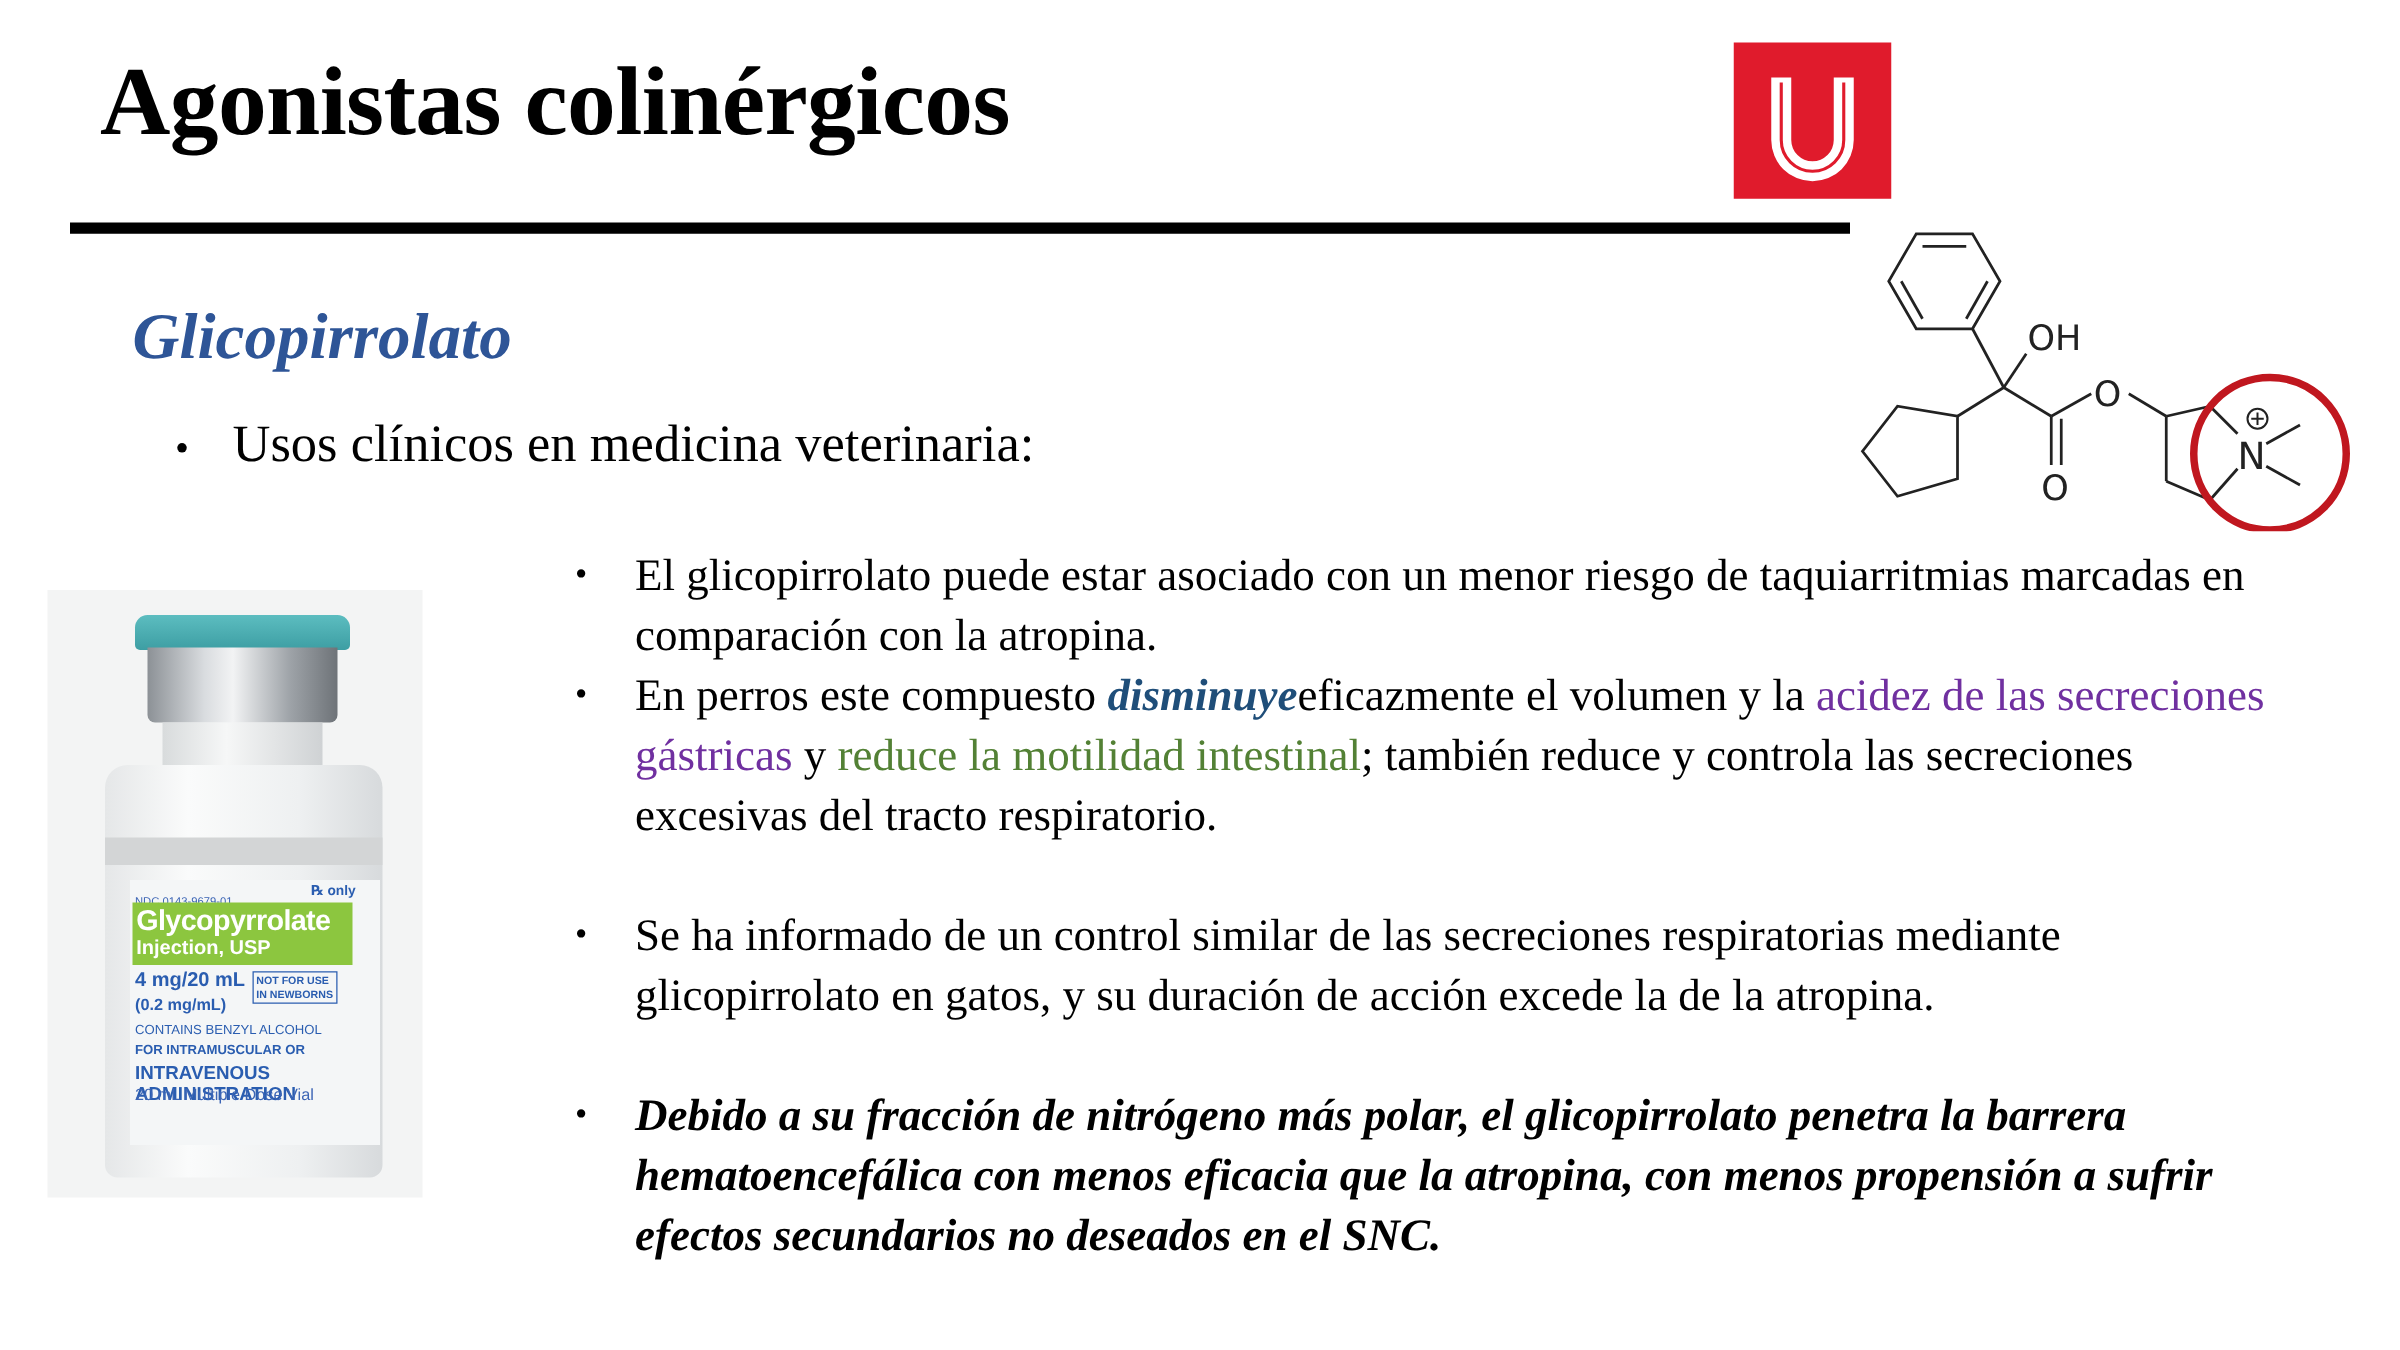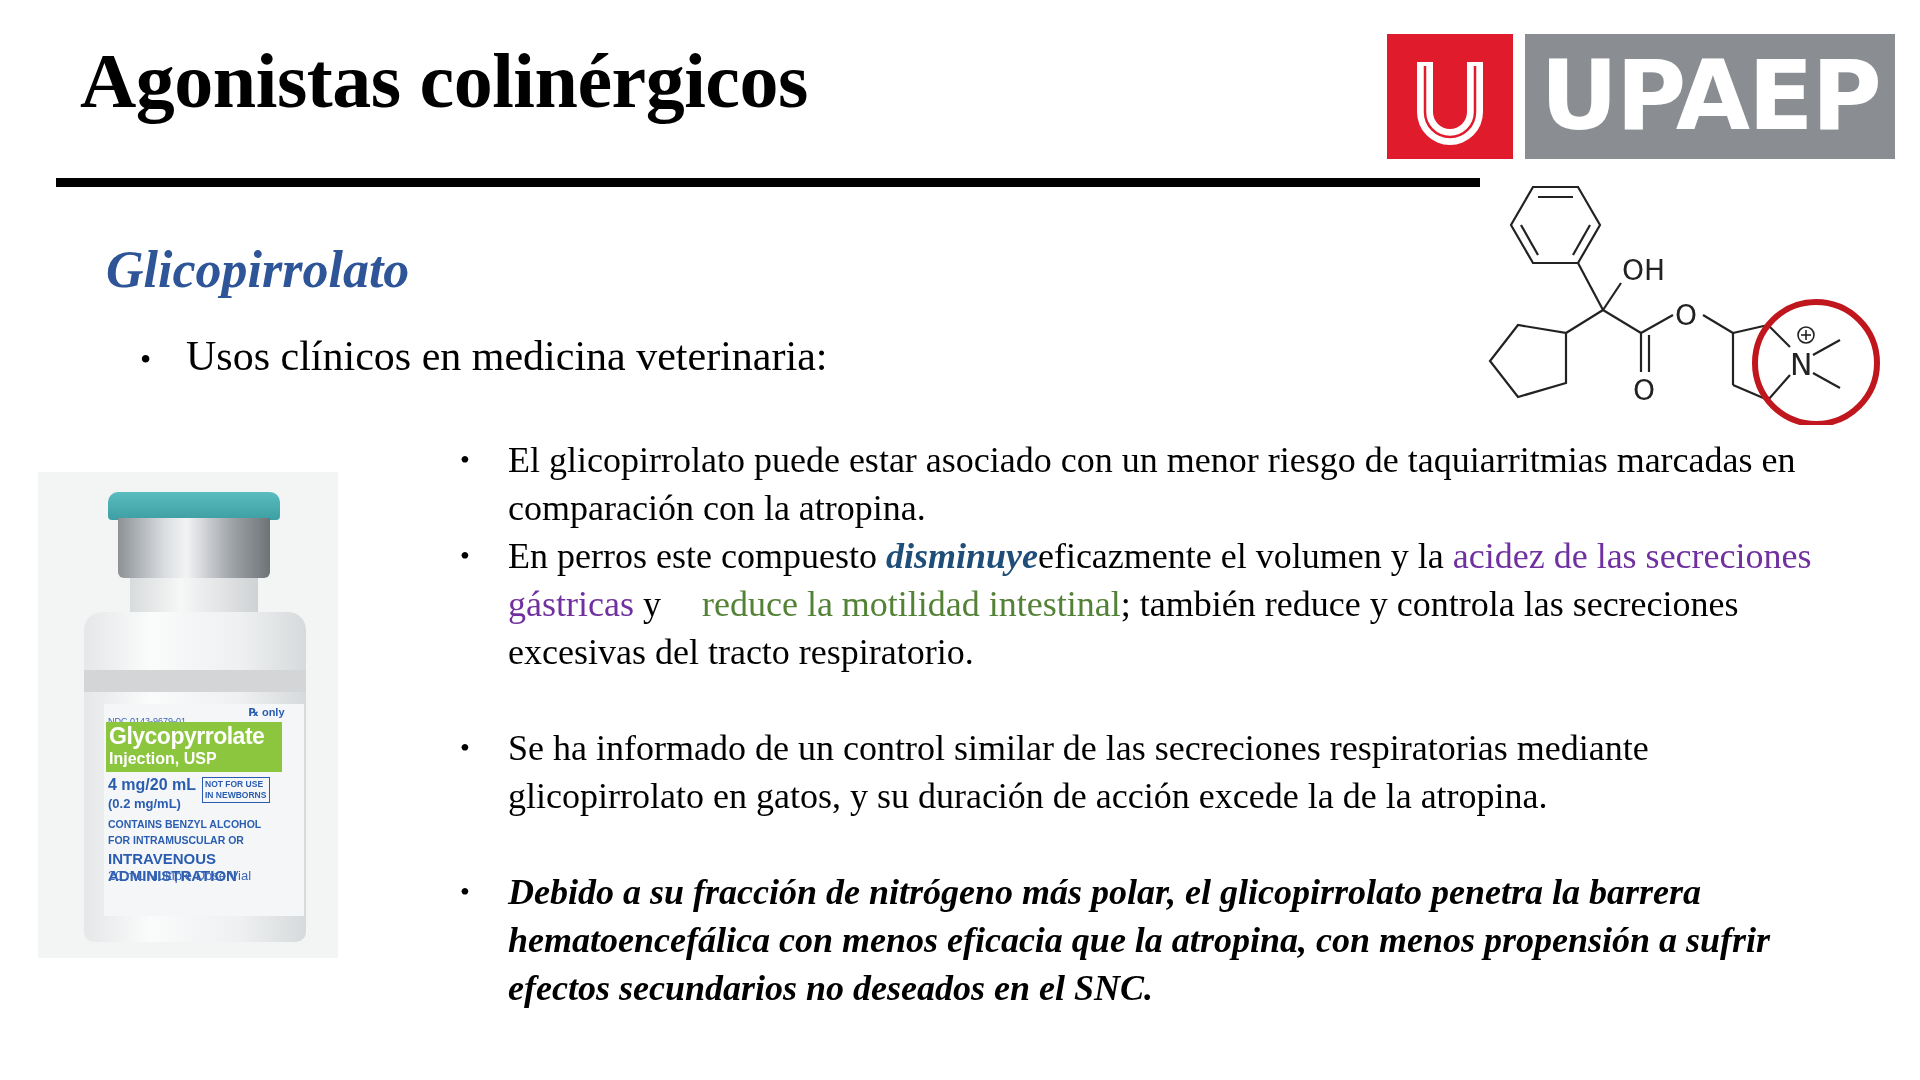--- a/index.html
+++ b/index.html
@@ -169,21 +169,21 @@
     .vl-name { position: absolute; left: 3px; top: 1px; font-size: 23px; letter-spacing: -0.5px; }
     .vl-inj { position: absolute; left: 3px; top: 28px; font-size: 16px; }
     .vl-conc { position: absolute; left: 4px; top: 72px; font-size: 16px; font-weight: bold; color: #2a5db0; }
     .vl-conc2 { position: absolute; left: 4px; top: 92px; font-size: 13px; font-weight: bold; color: #2a5db0; }
     .vl-warn {
       position: absolute; left: 98px; top: 73px;
       width: 62px; padding: 1px 2px;
       border: 1.5px solid #2a5db0;
       font-size: 8.5px; font-weight: bold; line-height: 11px; text-align: left;
     }
-    .vl-l1 { position: absolute; left: 4px; top: 114px; font-size: 10.5px; font-weight: bold; }
+    .vl-l1 { position: absolute; left: 4px; top: 114px; font-size: 10.5px; font-weight: normal; }
     .vl-l2 { position: absolute; left: 4px; top: 130px; font-size: 10.5px; font-weight: bold; }
     .vl-l3 { position: absolute; left: 4px; top: 146px; font-size: 15px; font-weight: bold; }
     .vl-l4 { position: absolute; left: 4px; top: 164px; font-size: 13px; color: #3c65b5; }
     .bullets-l2 {
       position: absolute;
       left: 460px;
       top: 436px;
       width: 1380px;
       font-size: 36px;
       line-height: 48px;
@@ -194,37 +194,36 @@
     }
     .b2 .bullet-dot {
       width: 48px;
       font-size: 28px;
       flex: 0 0 48px;
     }
     .b2-text { flex: 1; }
     .spacer { height: 48px; }
     .em-blue { color: #1f4e79; font-style: italic; font-weight: bold; }
     .purple { color: #7030a0; }
-    .green { color: #538135; margin-left: 32px; }
+    .green { color: #538135; }
     .bold-italic { font-style: italic; font-weight: bold; }
   </style>
 </head>
 <body>
 
 <h1 class="slide-title">Agonistas colinérgicos</h1>
 <div class="title-rule"></div>
 
 <div class="logo">
   <div class="logo-u-box">
     <svg width="126" height="125" viewBox="0 0 126 125">
       <path d="M30 28 V78 A33 33 0 0 0 96 78 V28 H80 V78 A17 17 0 0 1 46 78 V28 Z" fill="#ffffff"></path>
       <path d="M38 32 V78 A25 25 0 0 0 88 78 V32" fill="none" stroke="#e01b2c" stroke-width="2.5"></path>
     </svg>
   </div>
-  <div class="logo-word-box">UPAEP</div>
 </div>
 
 <svg class="molecule" viewBox="0 0 420 250">
   <g fill="none" stroke="#222" stroke-width="2.2">
 
     <polygon points="55,12 100,12 122,50 100,88 55,88 33,50"></polygon>
     <line x1="60" y1="22" x2="95" y2="22"></line>
     <line x1="112" y1="50" x2="95" y2="80"></line>
     <line x1="43" y1="50" x2="60" y2="80"></line>
 

